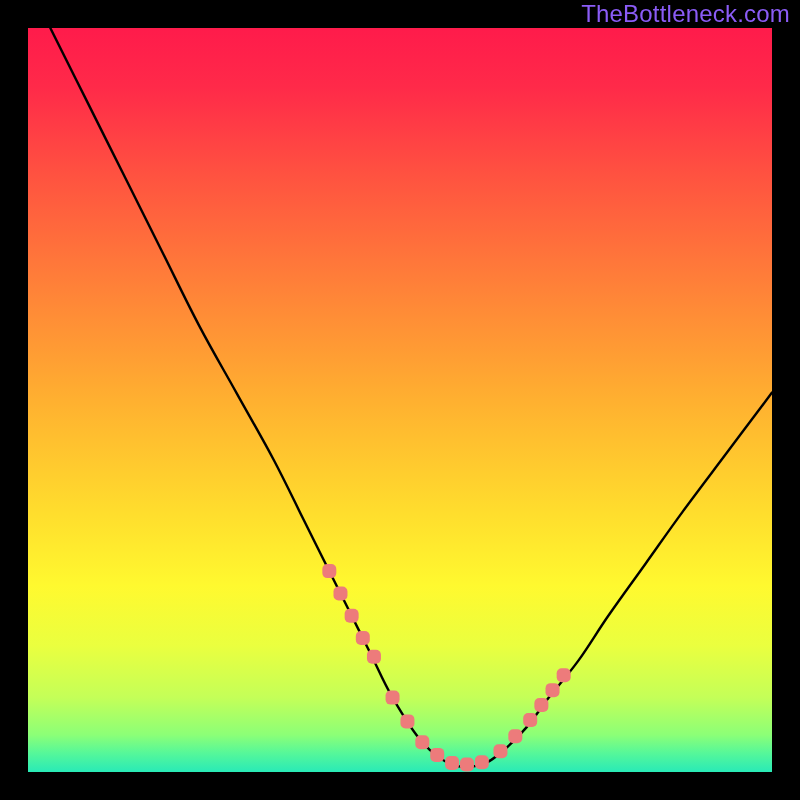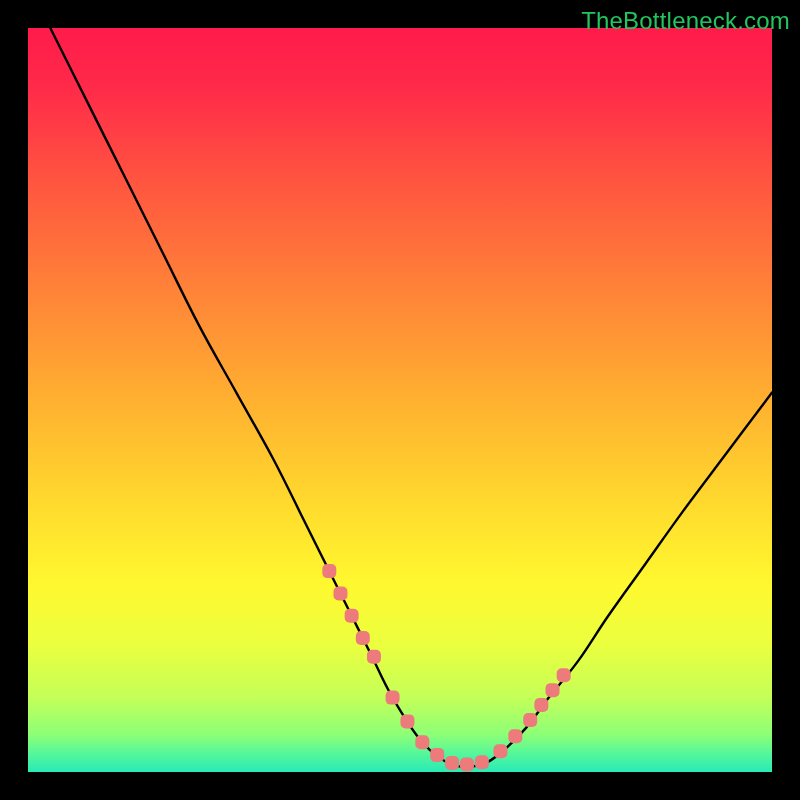--- a/index.html
+++ b/index.html
@@ -37,23 +37,23 @@
   .curve-layer,
   .marker-layer {
     position: absolute;
     left: 0;
     top: 0;
     width: 100%;
     height: 100%;
   }
   .watermark {
     position: absolute;
-    top: 7px;
+    top: 0;
     right: 10px;
-    color: #22c55e;
+    color: #8b5cf6;
     font-size: 24px;
     font-weight: 500;
     letter-spacing: 0.2px;
     user-select: none;
   }
 </style>
 </head>
 <body>
 
 <div class="frame">

